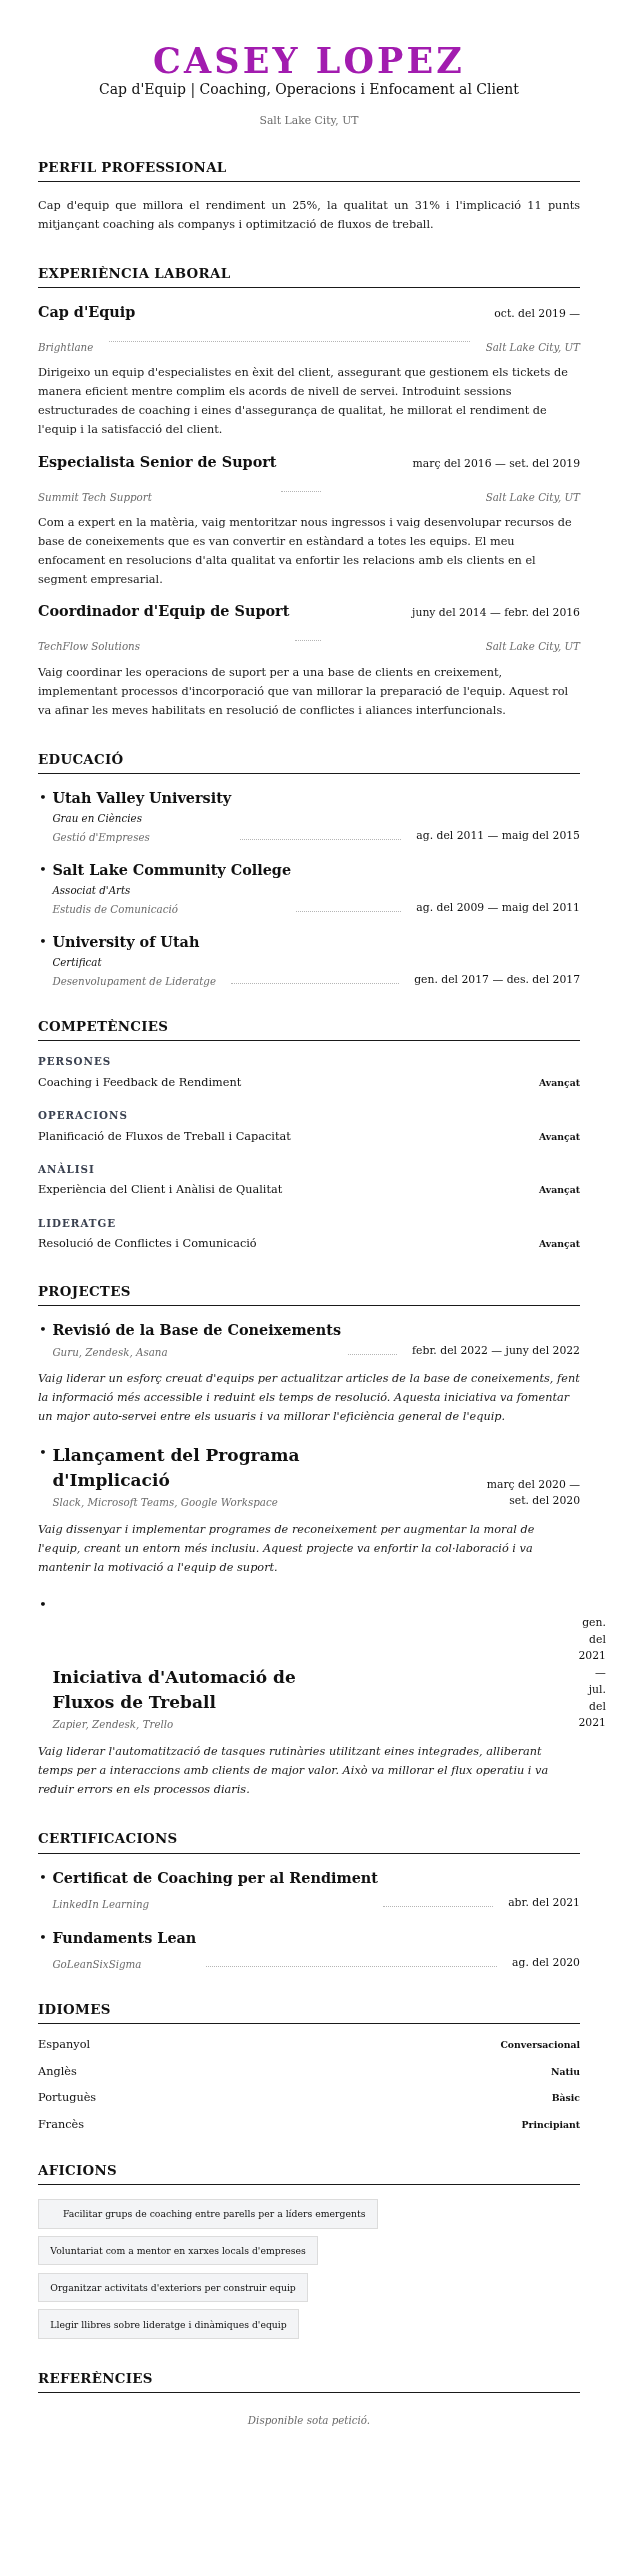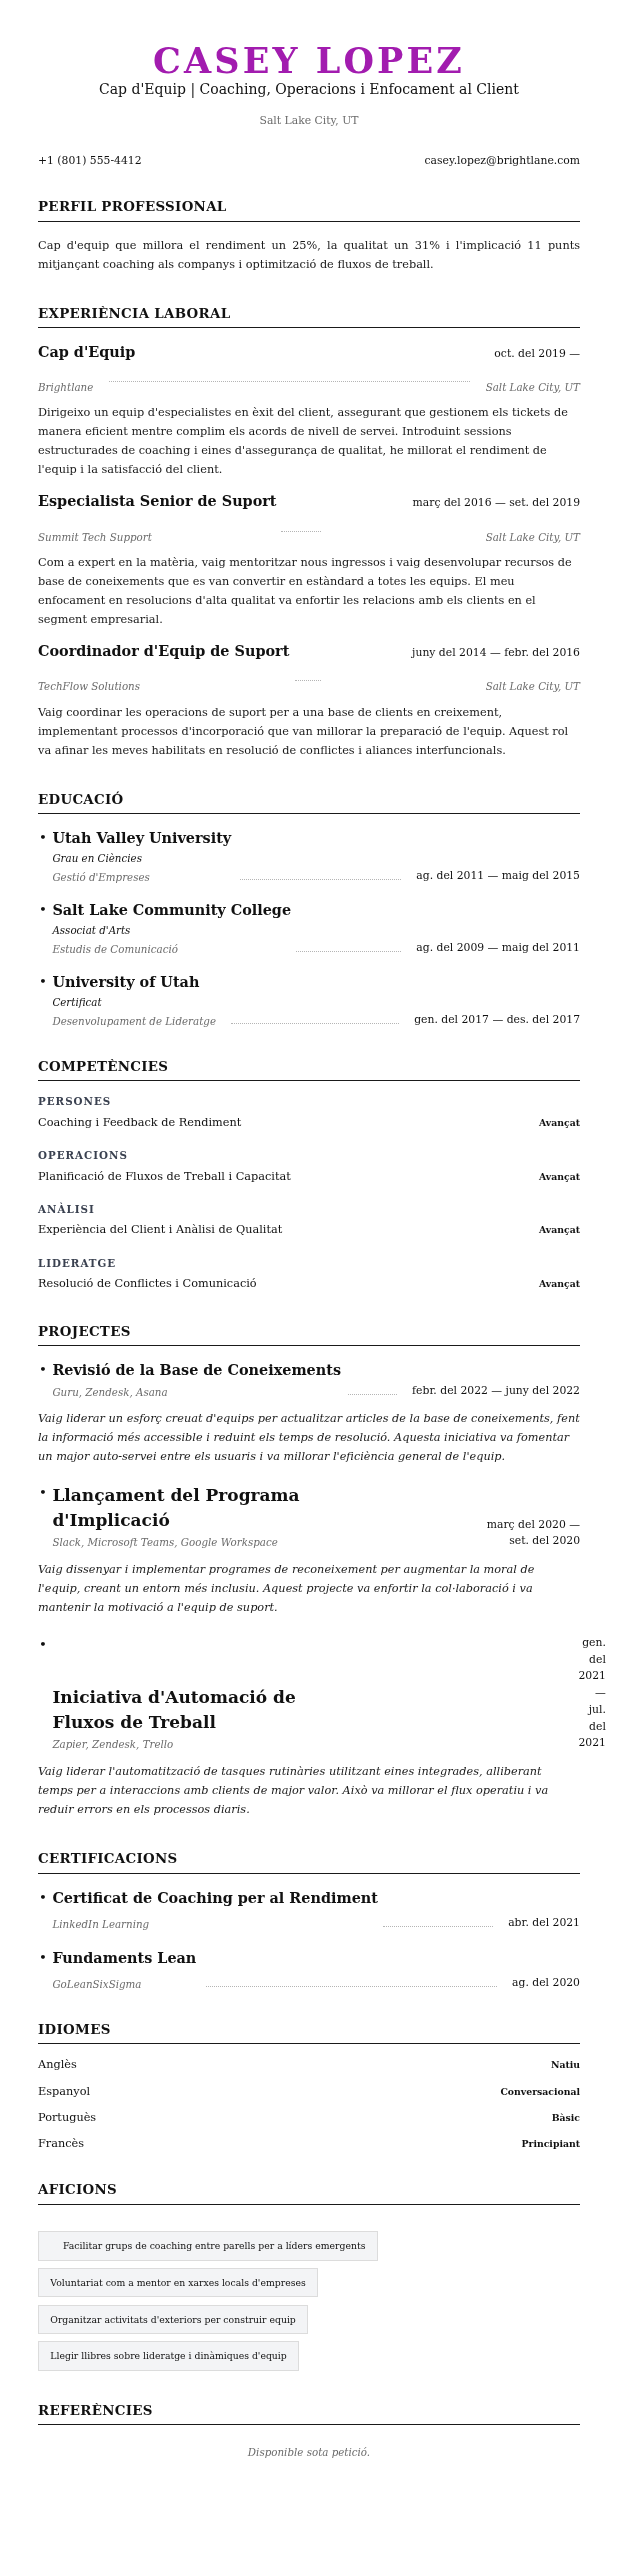--- a/index.html
+++ b/index.html
@@ -49,21 +49,21 @@
   .field-row { display: flex; align-items: flex-end; margin-top: 3.1px; }
   .field { font-size: 10.3px; font-style: italic; color: #6b6b6b; white-space: nowrap; }
   .bitem .para { margin-left: -14.4px; margin-top: 10.3px; font-style: italic; }
 
   
   .proj-head { display: flex; justify-content: space-between; align-items: flex-end; }
   .proj-left { flex: 0 0 auto; }
   .proj-title { font-size: 17px; font-weight: bold; line-height: 1.45; }
   .proj-title.narrow { max-width: 289px; }
   .proj-right { text-align: right; }
-  .proj-date { font-size: 10.8px; line-height: 1.55; text-align: right; }
+  .proj-date { font-size: 10.8px; line-height: 1.55; text-align: right; margin-top: 20px; }
   .proj-date.wrap { max-width: 144px; }
   .tools { font-size: 10.3px; font-style: italic; color: #6b6b6b; margin-top: 2.1px; line-height: 1.5; }
 
   
   .skill-group { margin-top: 18.5px; }
   .skill-group:first-child { margin-top: 0; }
   .skill-cat { font-size: 10.3px; font-weight: bold; color: #3a4150; letter-spacing: 1px; text-transform: uppercase; line-height: 1.3; }
   .skill-row { display: flex; justify-content: space-between; align-items: baseline; margin-top: 7.2px; }
   .skill-name { font-size: 11.3px; line-height: 1.3; }
   .skill-level { font-size: 9.3px; font-weight: bold; }
@@ -72,38 +72,34 @@
   .lang-row { display: flex; justify-content: space-between; align-items: baseline; margin-top: 13.4px; }
   .lang-row:first-child { margin-top: 0; }
   .lang-name { font-size: 11.3px; }
   .lang-level { font-size: 9.3px; font-weight: bold; }
 
   
   .hobby {
     display: inline-block; background: #f3f4f6; border: 0.5px solid #dcdcdc;
     font-size: 9.3px; padding: 8.2px 11.3px; margin-top: 7.2px; line-height: 1.2;
   }
-  .hobby:first-child { margin-top: 12px; padding-left: 24px; }
+  .hobby:first-child { margin-top: 0; padding-left: 24px; }
   .hobby-list { display: flex; flex-direction: column; align-items: flex-start; }
 
   .refs { text-align: center; font-style: italic; color: #6b6b6b; font-size: 10.3px; margin-top: 20.6px; padding-bottom: 72px; }
 </style>
 </head>
 <body>
 
 <div class="page">
 
   <header class="header">
     <h1 class="name">CASEY LOPEZ</h1>
     <div class="headline">Cap d'Equip | Coaching, Operacions i Enfocament al Client</div>
     <div class="location">Salt Lake City, UT</div>
-    <div class="contact-row">
-      <span>+1 (801) 555-4412</span>
-      <span>casey.lopez@brightlane.com</span>
-    </div>
   </header>
 
   <section class="section">
     <h2 class="section-title">PERFIL PROFESSIONAL</h2>
     <div class="section-body">
       <p class="para">Cap d'equip que millora el rendiment un 25%, la qualitat un 31% i l'implicació 11 punts mitjançant coaching als companys i optimització de fluxos de treball.</p>
     </div>
   </section>
 
   <section class="section">
@@ -283,26 +279,26 @@
           <span class="date">ag. del 2020</span>
         </div>
       </div>
     </div>
   </section>
 
   <section class="section">
     <h2 class="section-title">IDIOMES</h2>
     <div class="section-body">
       <div class="lang-row">
+        <span class="lang-name">Espanyol</span>
+        <span class="lang-level">Conversacional</span>
+      </div>
+      <div class="lang-row">
         <span class="lang-name">Anglès</span>
         <span class="lang-level">Natiu</span>
-      </div>
-      <div class="lang-row">
-        <span class="lang-name">Espanyol</span>
-        <span class="lang-level">Conversacional</span>
       </div>
       <div class="lang-row">
         <span class="lang-name">Portuguès</span>
         <span class="lang-level">Bàsic</span>
       </div>
       <div class="lang-row">
         <span class="lang-name">Francès</span>
         <span class="lang-level">Principiant</span>
       </div>
     </div>

